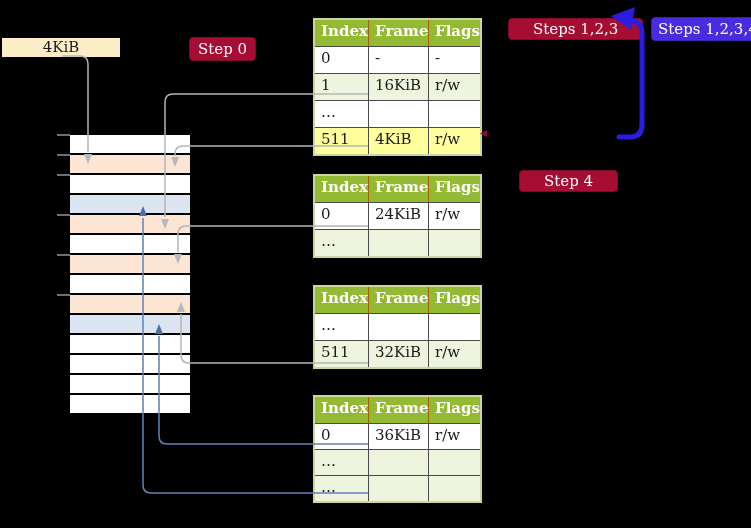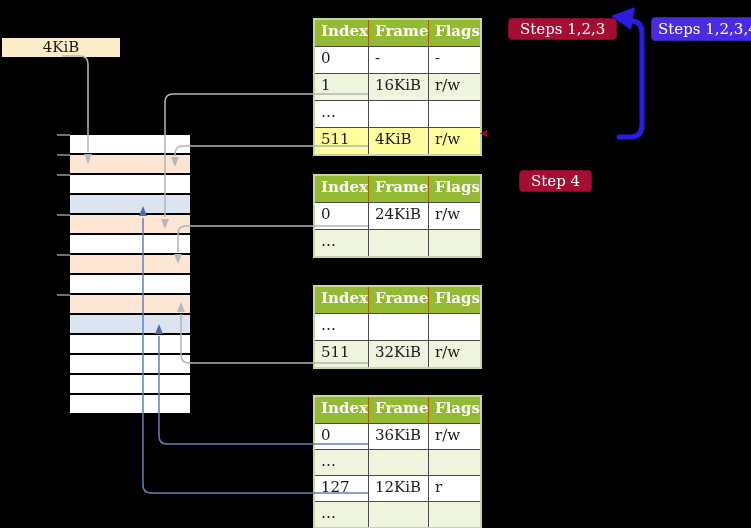--- a/index.html
+++ b/index.html
@@ -4,21 +4,21 @@
 <style>
   html,body{margin:0;padding:0;}
   body{background:#000;width:751px;height:528px;font-family:"DejaVu Serif","Liberation Serif",serif;}
   #canvas{position:relative;width:751px;height:528px;background:#000;overflow:hidden;}
 
   
   .mem-label{position:absolute;left:2px;top:38px;width:118px;height:19px;background:#fcecc8;
     color:#1b1b1b;font-size:15px;text-align:center;line-height:19px;}
 
   
-  .badge{position:absolute;color:#fff;font-size:15px;border-radius:4px;padding:1px 11px;white-space:nowrap;}
+  .badge{position:absolute;color:#fff;font-size:15px;border-radius:4px;padding:1px 24px;white-space:nowrap;}
   .badge.red{background:#a60d33;border:1px solid #7e0a28;}
   .badge.blue{background:#4b2be0;border:1px solid #3a1fb3;}
   #badge-step0{left:189px;top:37px;padding:2px 8px;}
   #badge-steps123{left:508px;top:18px;}
   #badge-steps1234{left:651px;top:17px;padding:2px 6px;}
   #badge-step4{left:519px;top:170px;}
 
   
   #memory-stripe{position:absolute;left:70px;top:135px;width:120px;height:280px;
     display:flex;flex-direction:column;gap:2px;}
@@ -47,20 +47,21 @@
   
   #overlay{position:absolute;left:0;top:0;width:751px;height:528px;pointer-events:none;}
 </style>
 </head>
 <body>
 
 <div id="canvas">
 
   <div class="mem-label">4KiB</div>
 
+  <div id="badge-step0" class="badge red">Step 0</div>
   <div id="badge-steps123" class="badge red">Steps 1,2,3</div>
   <div id="badge-steps1234" class="badge blue">Steps 1,2,3,4</div>
   <div id="badge-step4" class="badge red">Step 4</div>
 
   <div id="memory-stripe">
       <div class="mrow" style="background: rgb(255, 255, 255);"></div>
       <div class="mrow" style="background: rgb(252, 229, 210);"></div>
       <div class="mrow" style="background: rgb(255, 255, 255);"></div>
       <div class="mrow" style="background: rgb(219, 229, 242);"></div>
       <div class="mrow" style="background: rgb(252, 229, 210);"></div>
@@ -155,25 +156,20 @@
     <div class="trow">
       <div class="c">0</div>
       <div class="c">36KiB</div>
       <div class="c">r/w</div>
     </div>
     <div class="trow shade">
       <div class="c">…</div>
       <div class="c"></div>
       <div class="c"></div>
     </div>
-    <div class="trow">
-      <div class="c">127</div>
-      <div class="c">12KiB</div>
-      <div class="c">r</div>
-    </div>
     <div class="trow shade">
       <div class="c">…</div>
       <div class="c"></div>
       <div class="c"></div>
     </div>
   </div>
 
   <svg id="overlay" viewBox="0 0 751 528" xmlns="http://www.w3.org/2000/svg">
 
     <g stroke="#b5b5b5" stroke-width="1.5" fill="none">

